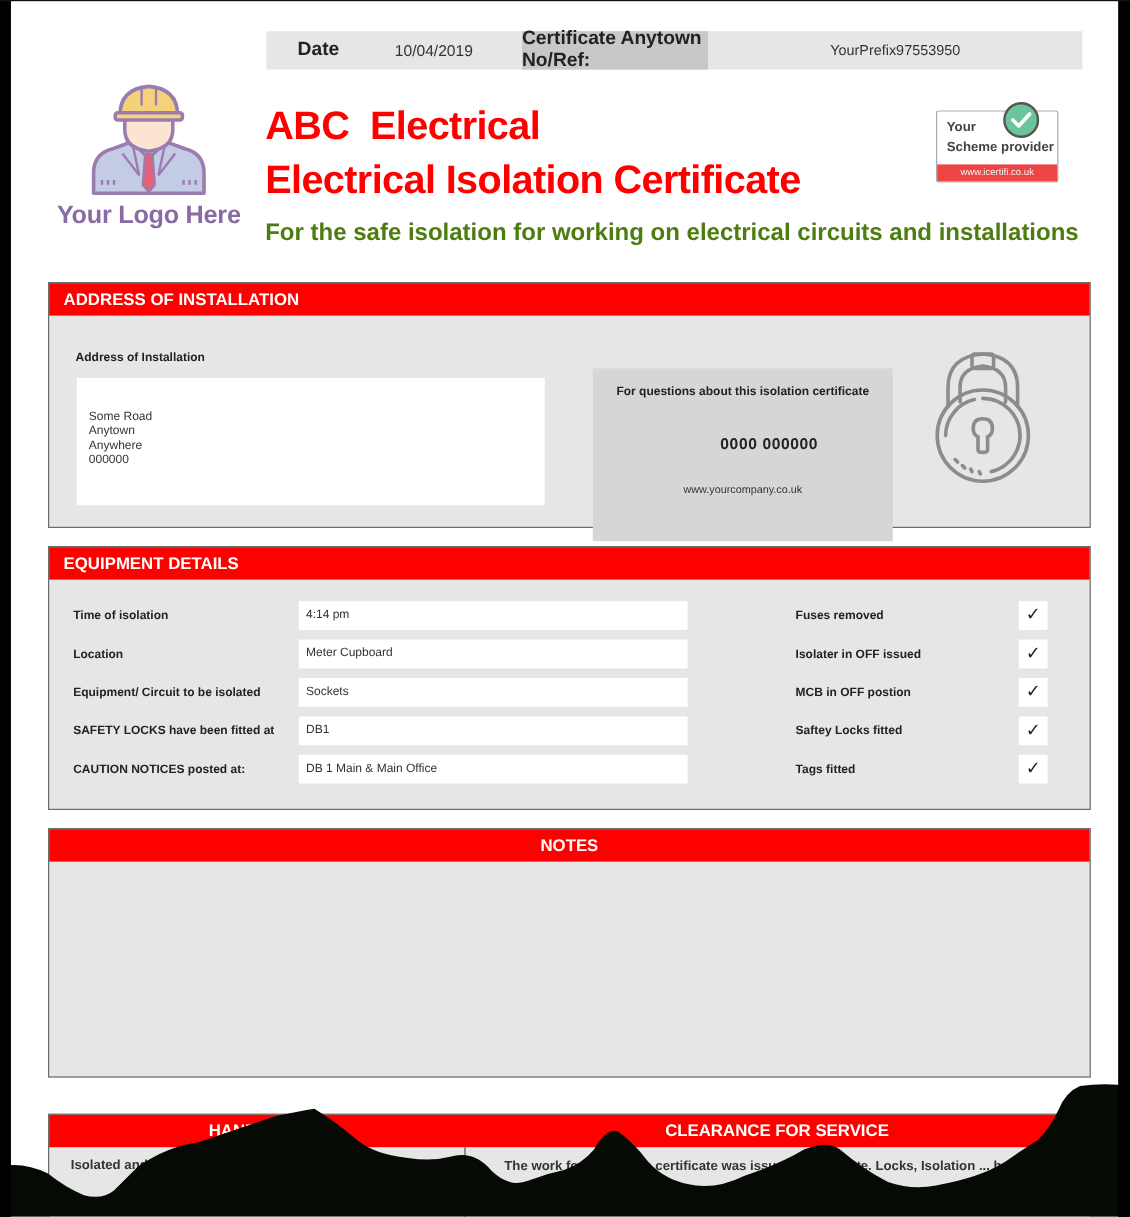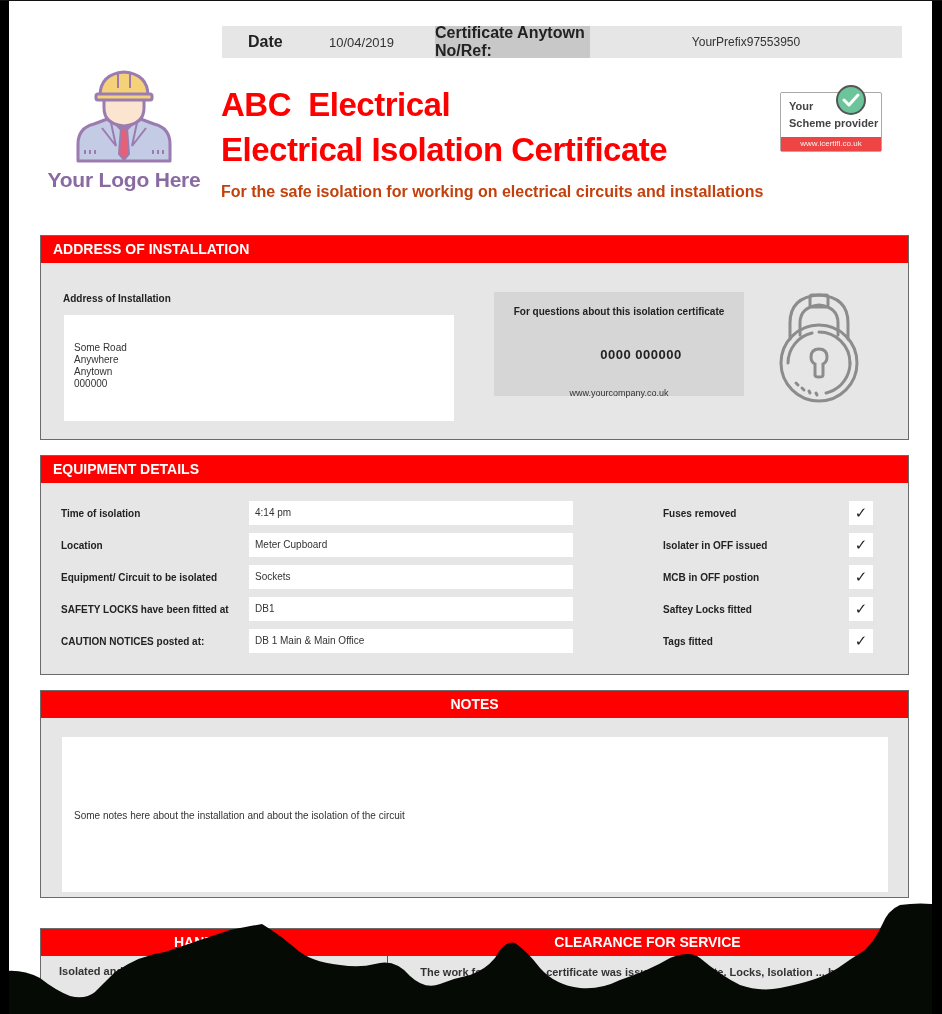--- a/index.html
+++ b/index.html
@@ -29,21 +29,21 @@
   .logo { position: absolute; left: 30px; top: 66px; width: 170px; height: 135px; }
   .logo svg { position: absolute; left: 33px; top: 0; }
   .logo .logo-text {
     position: absolute; left: 0; top: 102px; width: 170px; text-align: center;
     font-size: 21px; color: #8a6aa2; font-weight: bold; letter-spacing: -0.2px;
   }
 
   
   .title1 { position: absolute; left: 212px; top: 86px; font-size: 33px; font-weight: bold; color: #ff0000; letter-spacing: -0.5px; white-space: pre; }
   .title2 { position: absolute; left: 212px; top: 131px; font-size: 33px; font-weight: bold; color: #ff0000; letter-spacing: -0.5px; }
-  .subtitle { position: absolute; left: 212px; top: 183px; font-size: 16px; font-weight: bold; color: #c2410c; text-align: right; }
+  .subtitle { position: absolute; left: 212px; top: 183px; font-size: 20px; font-weight: bold; color: #4d7c0f; text-align: right; }
 
   
   .badge {
     position: absolute; left: 771px; top: 92px; width: 102px; height: 60px;
     border: 1px solid #aaa; border-radius: 2px; background: #fff;
   }
   .badge .b-line1 { position: absolute; left: 8px; top: 7px; font-size: 11px; font-weight: bold; color: #444; }
   .badge .b-line2 { position: absolute; left: 8px; top: 24px; font-size: 11px; font-weight: bold; color: #444; }
   .badge .b-foot {
     position: absolute; left: 0; right: 0; bottom: 0; height: 14px; background: #ef4444;
@@ -63,21 +63,21 @@
   .section .sec-head.center { text-align: center; padding-left: 0; }
 
   .lbl { position: absolute; font-size: 10px; font-weight: bold; color: #222; }
   .val { font-size: 10px; color: #333; }
 
   
   #sec-address { top: 235px; height: 205px; }
   .addr-box { position: absolute; left: 23px; top: 79px; width: 390px; height: 106px; background: #fff; padding: 27px 10px; }
   .addr-box div { line-height: 12px; }
   .contact-box {
-    position: absolute; left: 453px; top: 56px; width: 250px; height: 104px; background: #d6d6d6; text-align: center;
+    position: absolute; left: 453px; top: 71px; width: 250px; height: 144px; background: #d6d6d6; text-align: center;
   }
   .contact-box .c-q { margin-top: 14px; font-size: 10px; font-weight: bold; color: #222; }
   .contact-box .c-phone { margin-top: 30px; font-size: 13px; font-weight: bold; color: #222; letter-spacing: 0.5px; padding-left: 44px; }
   .contact-box .c-web { margin-top: 26px; font-size: 9px; color: #333; }
   .lock { position: absolute; left: 735px; top: 55px; }
 
   
   #sec-equip { top: 455px; height: 220px; }
   .eq-row { position: absolute; left: 20px; height: 24px; width: 520px; }
   .eq-row .lbl { left: 0; top: 7px; }
@@ -157,22 +157,22 @@
     <div class="b-line1">Your</div>
     <div class="b-line2">Scheme provider</div>
     <div class="b-foot">www.icertifi.co.uk</div>
   </div>
 
   <div class="section" id="sec-address">
     <div class="sec-head">ADDRESS OF INSTALLATION</div>
     <div class="lbl" style="left:22px; top:57px;">Address of Installation</div>
     <div class="addr-box">
       <div class="val">Some Road</div>
+      <div class="val">Anytown</div>
       <div class="val">Anywhere</div>
-      <div class="val">Anytown</div>
       <div class="val">000000</div>
     </div>
     <div class="contact-box">
       <div class="c-q">For questions about this isolation certificate</div>
       <div class="c-phone">0000 000000</div>
       <div class="c-web">www.yourcompany.co.uk</div>
     </div>
     <svg class="lock" width="86" height="112" viewBox="0 0 86 112">
       <g fill="none" stroke="#8c8c8c" stroke-width="3" stroke-linecap="round">
         <rect x="34" y="4" width="18" height="12" rx="2"></rect>
@@ -229,23 +229,20 @@
       <div class="box">✓</div>
     </div>
     <div class="chk-row" style="top:173px;">
       <div class="lbl">Tags fitted</div>
       <div class="box">✓</div>
     </div>
   </div>
 
   <div class="section" id="sec-notes">
     <div class="sec-head center">NOTES</div>
-    <div class="notes-box">
-      <div class="val">Some notes here about the installation and about the isolation of the circuit</div>
-    </div>
   </div>
 
   <div class="section" id="sec-bottom">
     <div class="bottom-heads">
       <div class="bh-left">HANDOVER</div>
       <div class="bh-right">CLEARANCE FOR SERVICE</div>
     </div>
     <div class="bottom-divider"></div>
     <div class="bottom-left-text">Isolated and ve</div>
     <div class="bottom-right-text">The work for which this certificate was issued is complete.  Locks, Isolation ... have been removed.</div>

